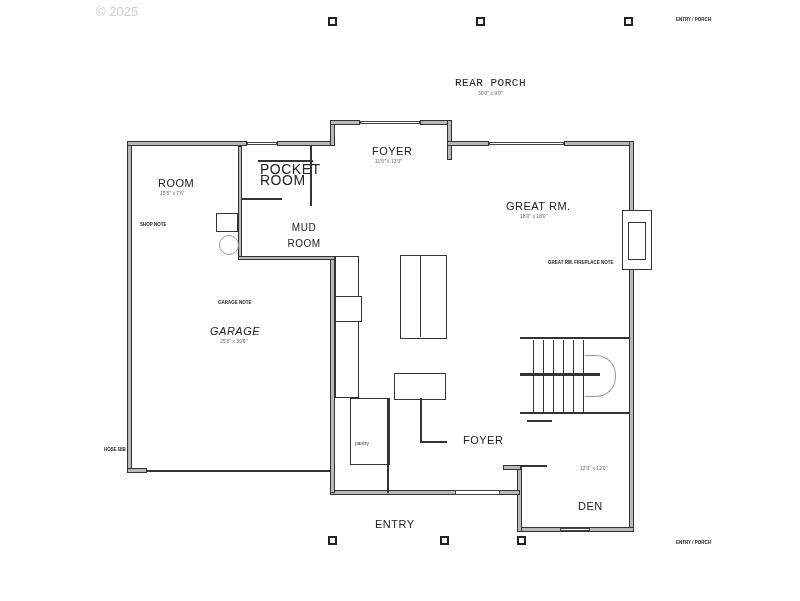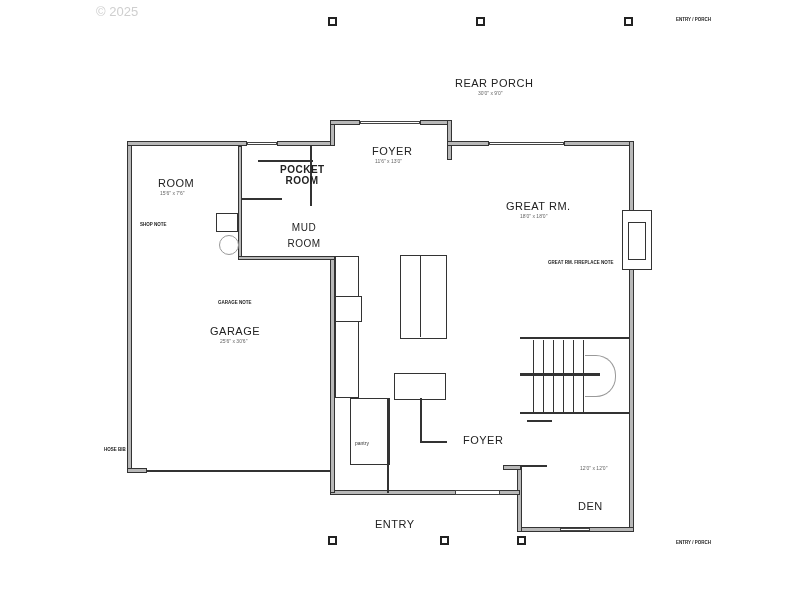--- a/index.html
+++ b/index.html
@@ -23,21 +23,21 @@
 <div class="post" style="left:328px;top:17px;"></div>
 <div class="post" style="left:476px;top:17px;"></div>
 <div class="post" style="left:624px;top:17px;"></div>
 <div class="post" style="left:328px;top:536px;"></div>
 <div class="post" style="left:440px;top:536px;"></div>
 <div class="post" style="left:517px;top:536px;"></div>
 
 <div class="note" style="left:676px;top:17px;">ENTRY / PORCH</div>
 <div class="note" style="left:676px;top:540px;">ENTRY / PORCH</div>
 
-<div class="room-label" style="left:455px;top:77px;">REAR PORCH</div>
+<div class="room-label" style="left:455px;top:77px;font-family:Liberation Mono, monospace;">REAR PORCH</div>
 <div class="dim" style="left:478px;top:90px;">30'0" x 9'0"</div>
 
 <div class="wall" style="left:127px;top:141px;width:5px;height:332px;"></div>
 
 <div class="wall" style="left:127px;top:141px;width:120px;height:5px;"></div>
 <div class="win" style="left:247px;top:142px;width:30px;height:3px;"></div>
 <div class="wall" style="left:277px;top:141px;width:55px;height:5px;"></div>
 
 <div class="wall" style="left:330px;top:120px;width:5px;height:26px;"></div>
 <div class="wall" style="left:330px;top:120px;width:30px;height:5px;"></div>
@@ -106,25 +106,25 @@
 <div class="dim" style="left:375px;top:158px;">11'6" x 13'0"</div>
 
 <div class="room-label" style="left:506px;top:200px;">GREAT RM.</div>
 <div class="dim" style="left:520px;top:213px;">18'0" x 18'0"</div>
 <div class="note" style="left:548px;top:260px;">GREAT RM. FIREPLACE NOTE</div>
 
 <div class="room-label" style="left:158px;top:177px;">ROOM</div>
 <div class="dim" style="left:160px;top:190px;">15'6" x 7'6"</div>
 <div class="note" style="left:140px;top:222px;">SHOP NOTE</div>
 
-<div class="room-label" style="left:280px;top:164px;width:44px;white-space:normal;font-size:10px;line-height:11px;font-weight:bold;">POCKET ROOM</div>
+<div class="room-label" style="left:260px;top:164px;width:44px;white-space:normal;font-size:14px;line-height:11px;">POCKET ROOM</div>
 <div class="room-label" style="left:286px;top:220px;width:36px;white-space:normal;font-size:10px;line-height:16px;">MUD ROOM</div>
 
 <div class="note" style="left:218px;top:300px;">GARAGE NOTE</div>
-<div class="room-label" style="left:210px;top:325px;">GARAGE</div>
+<div class="room-label" style="left:210px;top:325px;font-style:italic;">GARAGE</div>
 <div class="dim" style="left:220px;top:338px;">25'6" x 30'6"</div>
 
 <div class="room-label" style="left:463px;top:434px;">FOYER</div>
 
 <div class="room-label" style="left:578px;top:452px;margin-top:48px;">DEN</div>
 <div class="dim" style="left:580px;top:465px;">12'0" x 12'0"</div>
 
 <div class="room-label" style="left:375px;top:518px;">ENTRY</div>
 
 <div class="note" style="left:104px;top:447px;">HOSE BIB</div>

